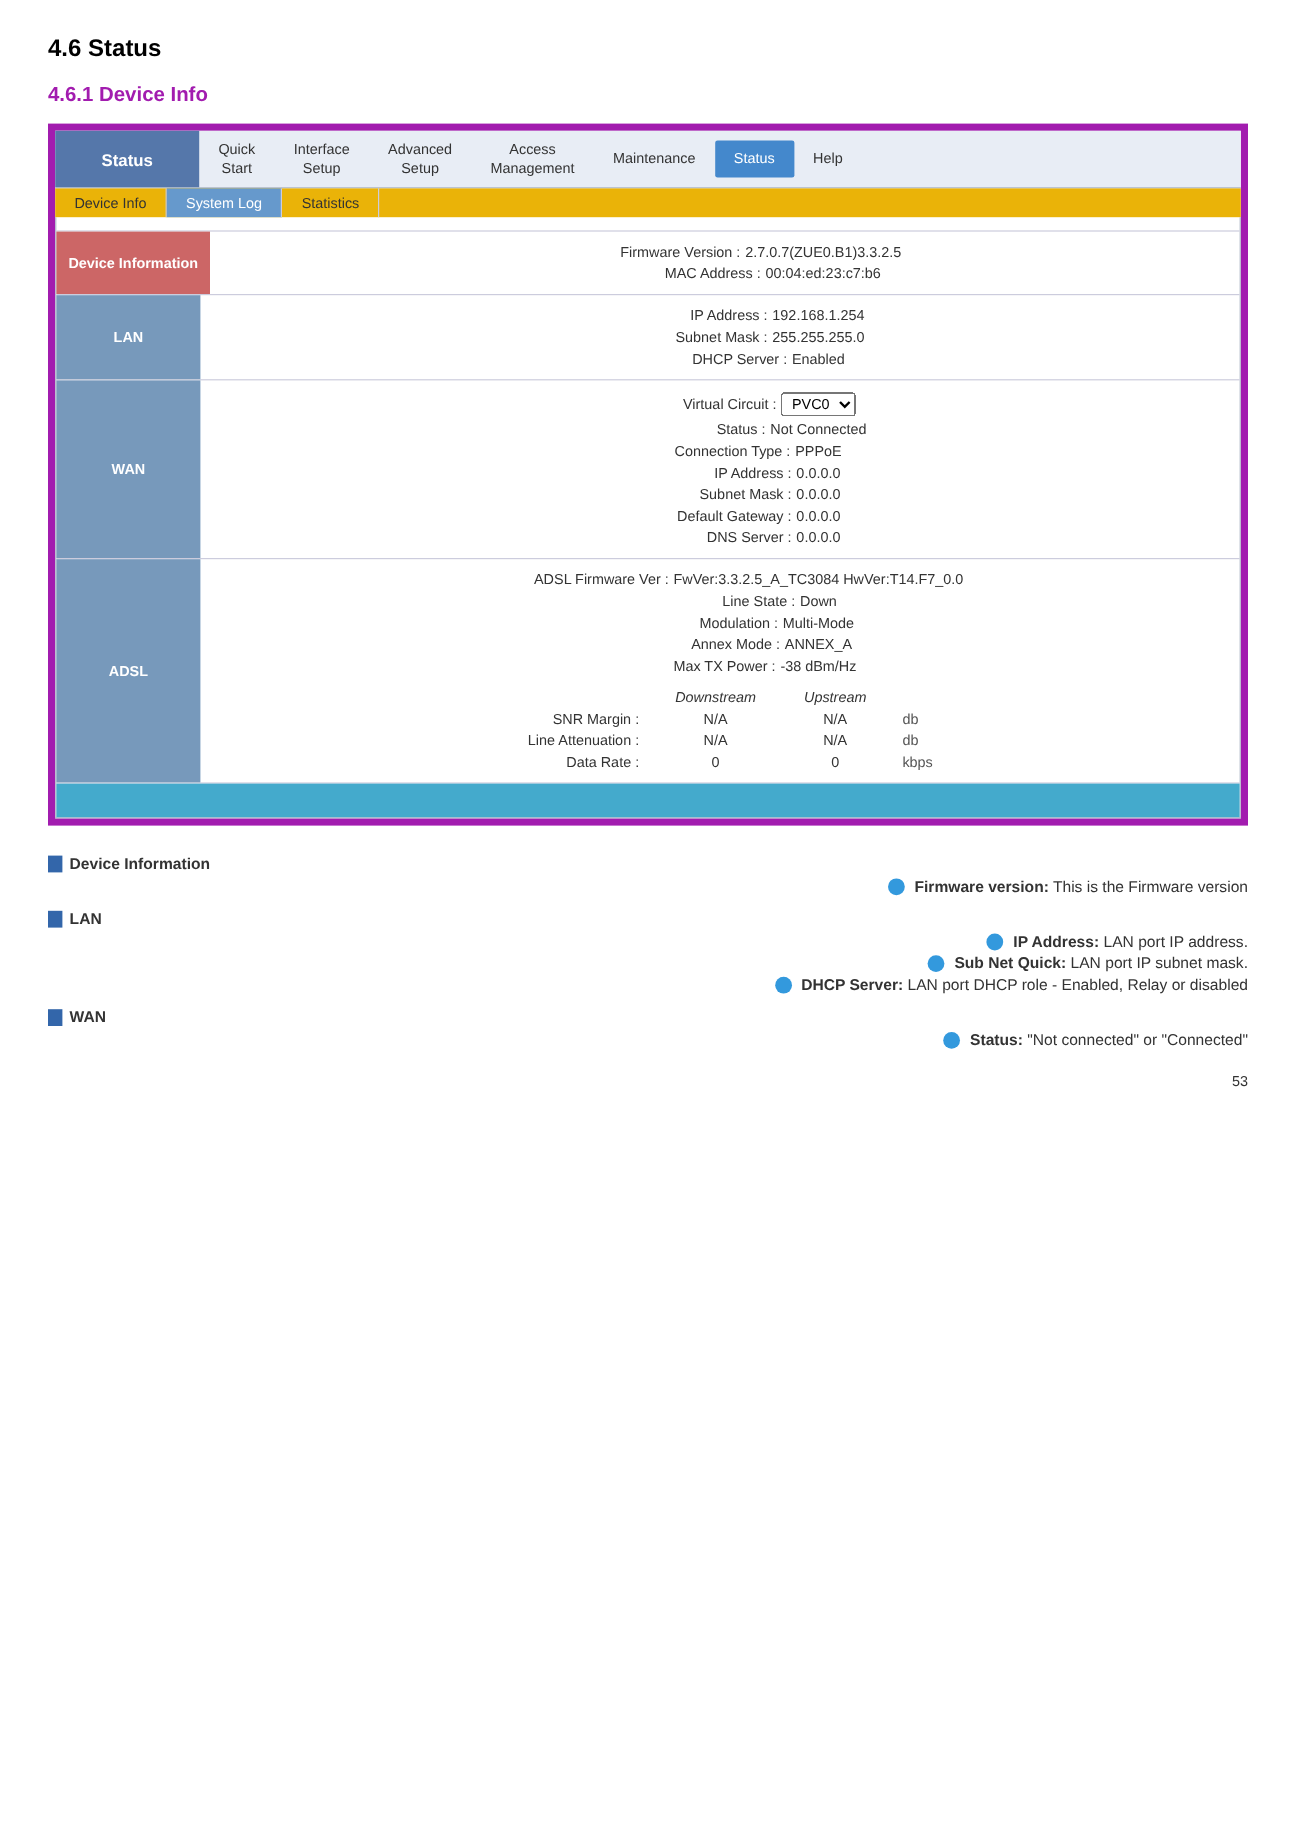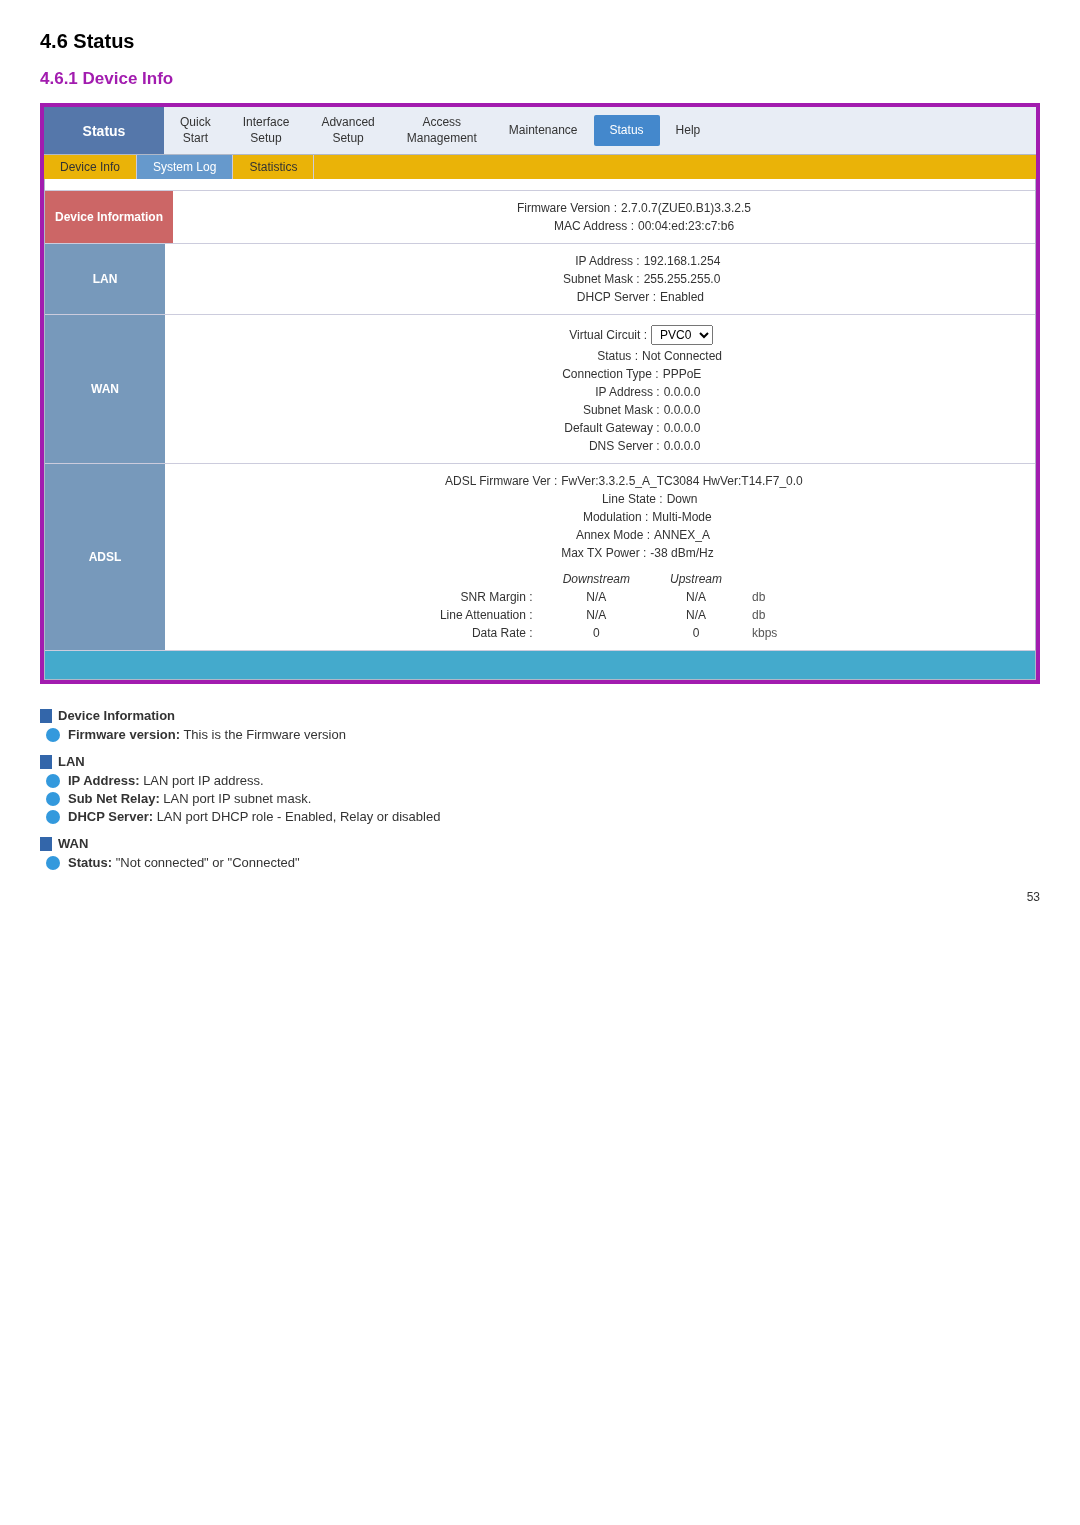--- a/index.html
+++ b/index.html
@@ -22,21 +22,21 @@
 
     h2.subsection-title {
       font-size: 17px;
       font-weight: bold;
       color: #a21caf;
       margin-bottom: 14px;
     }
 
     
     .nav-container {
-      border: 4px solid #a21caf;
+      border: 6px solid #a21caf;
       display: flex;
       flex-direction: column;
       margin-bottom: 0;
     }
 
     .nav-top {
       display: flex;
       align-items: stretch;
       background: #e8edf5;
       border-bottom: 1px solid #b0b8c8;
@@ -243,20 +243,21 @@
       background: #3366aa;
       margin-right: 6px;
       flex-shrink: 0;
     }
 
     .desc-item {
       display: flex;
       align-items: flex-start;
       margin: 3px 0 3px 6px;
       font-size: 13px;
+      justify-content: flex-end;
     }
 
     .desc-item .bullet-icon {
       display: inline-block;
       width: 14px;
       height: 14px;
       border-radius: 50%;
       background: #cc6600;
       margin-right: 8px;
       margin-top: 1px;
@@ -480,21 +481,21 @@
     <span class="blue-bar"></span>
     <span>LAN</span>
   </div>
   <div id="lan-items">
       <div class="desc-item">
       <span class="bullet-icon blue"></span>
       <span class="desc-item-text"><strong>IP Address:</strong> LAN port IP address.</span>
     </div>
       <div class="desc-item">
       <span class="bullet-icon blue"></span>
-      <span class="desc-item-text"><strong>Sub Net Relay:</strong> LAN port IP subnet mask.</span>
+      <span class="desc-item-text"><strong>Sub Net Quick:</strong> LAN port IP subnet mask.</span>
     </div>
       <div class="desc-item">
       <span class="bullet-icon blue"></span>
       <span class="desc-item-text"><strong>DHCP Server:</strong>  LAN port DHCP role - Enabled, Relay or disabled</span>
     </div>
     </div>
 
   <div class="desc-heading">
     <span class="blue-bar"></span>
     <span>WAN</span>

